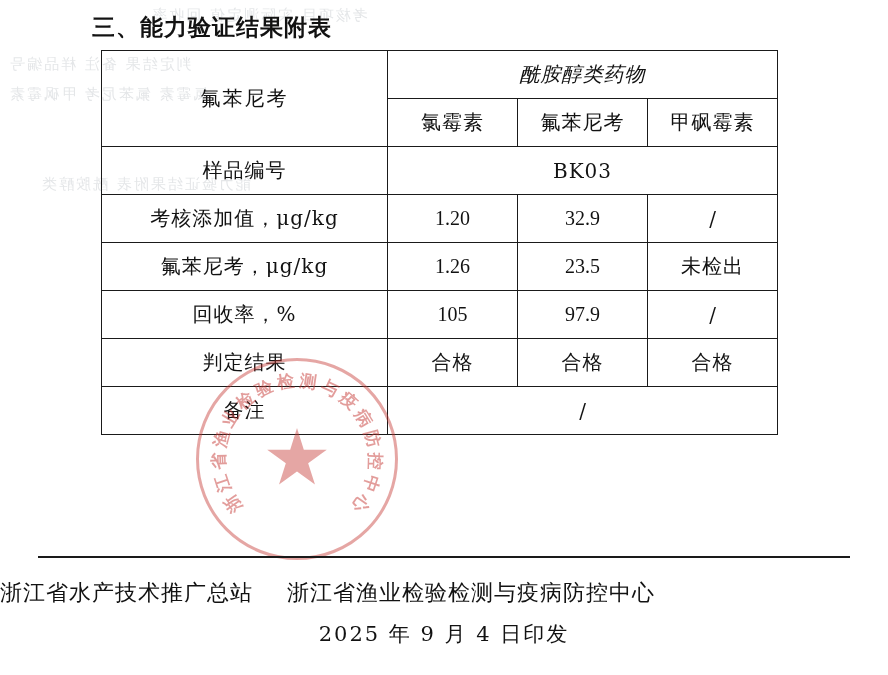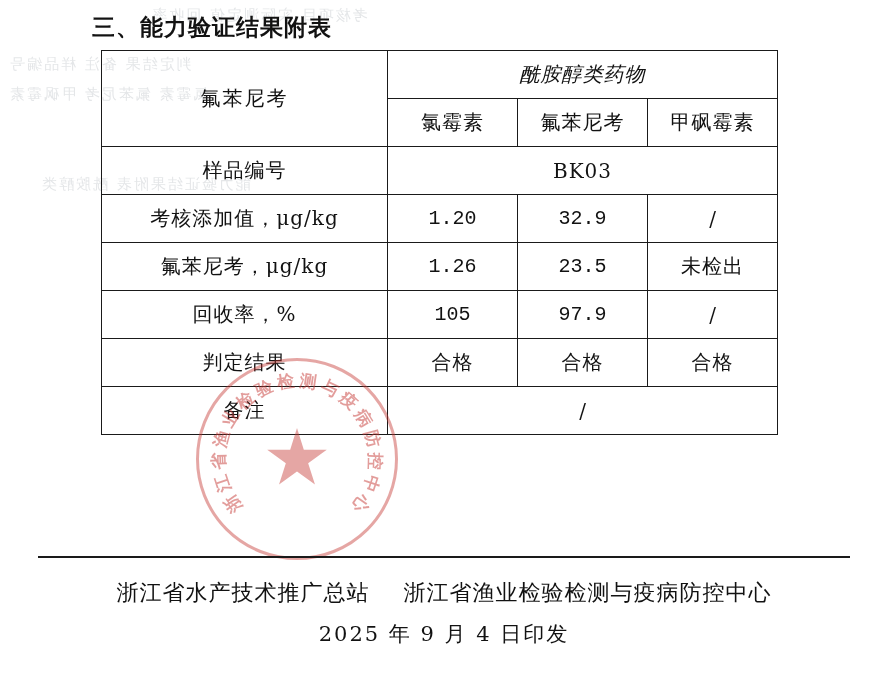--- a/index.html
+++ b/index.html
@@ -81,21 +81,21 @@
   td.head-drug {
     font-size: 20px;
     letter-spacing: 1px;
     height: 45px;
   }
   td.rowlabel {
     font-size: 20px;
     letter-spacing: 1px;
   }
   td.num {
-    font-family: Liberation Mono, monospace;
+    font-family: Liberation Serif, serif;
     font-size: 21px;
   }
   td.sample-id {
     font-size: 22px;
     letter-spacing: 1px;
   }
   td.slash {
     font-size: 20px;
   }
 
@@ -143,21 +143,20 @@
     width: 812px;
     height: 0;
     border-top: 2.6px solid #1a1a1a;
   }
 
   .footer-orgs {
     position: absolute;
     left: 0;
     top: 578px;
     width: 888px;
-    text-align: center;
     font-size: 22px;
     letter-spacing: 1px;
   }
   .footer-orgs .org1 { margin-right: 26px; }
 
   .footer-date {
     position: absolute;
     left: 0;
     top: 620px;
     width: 888px;

